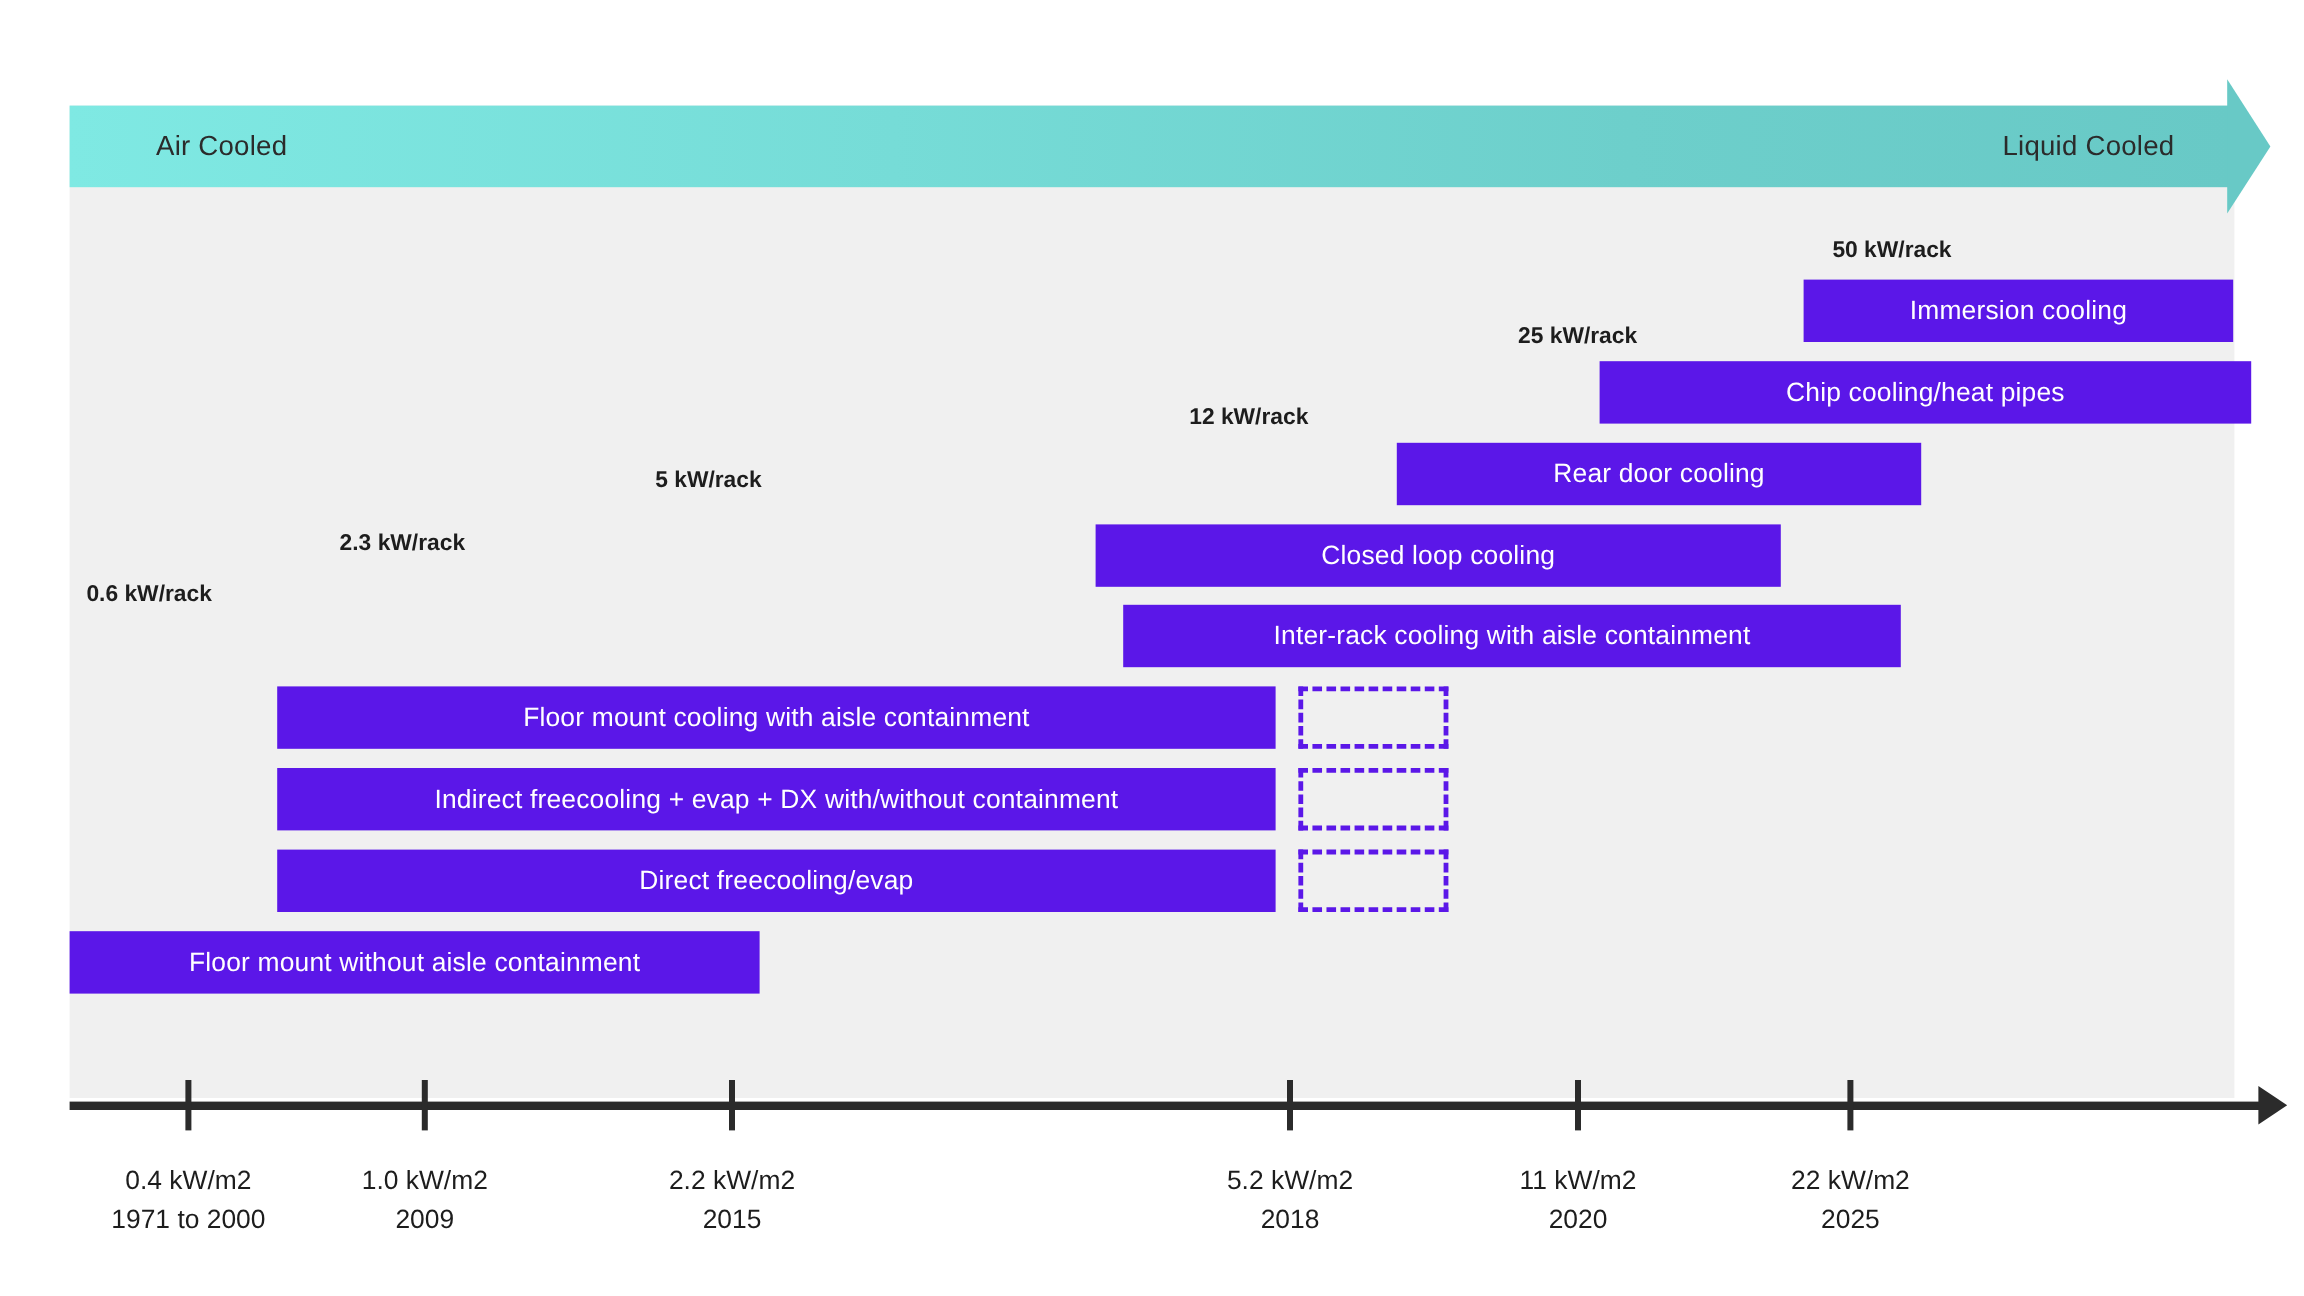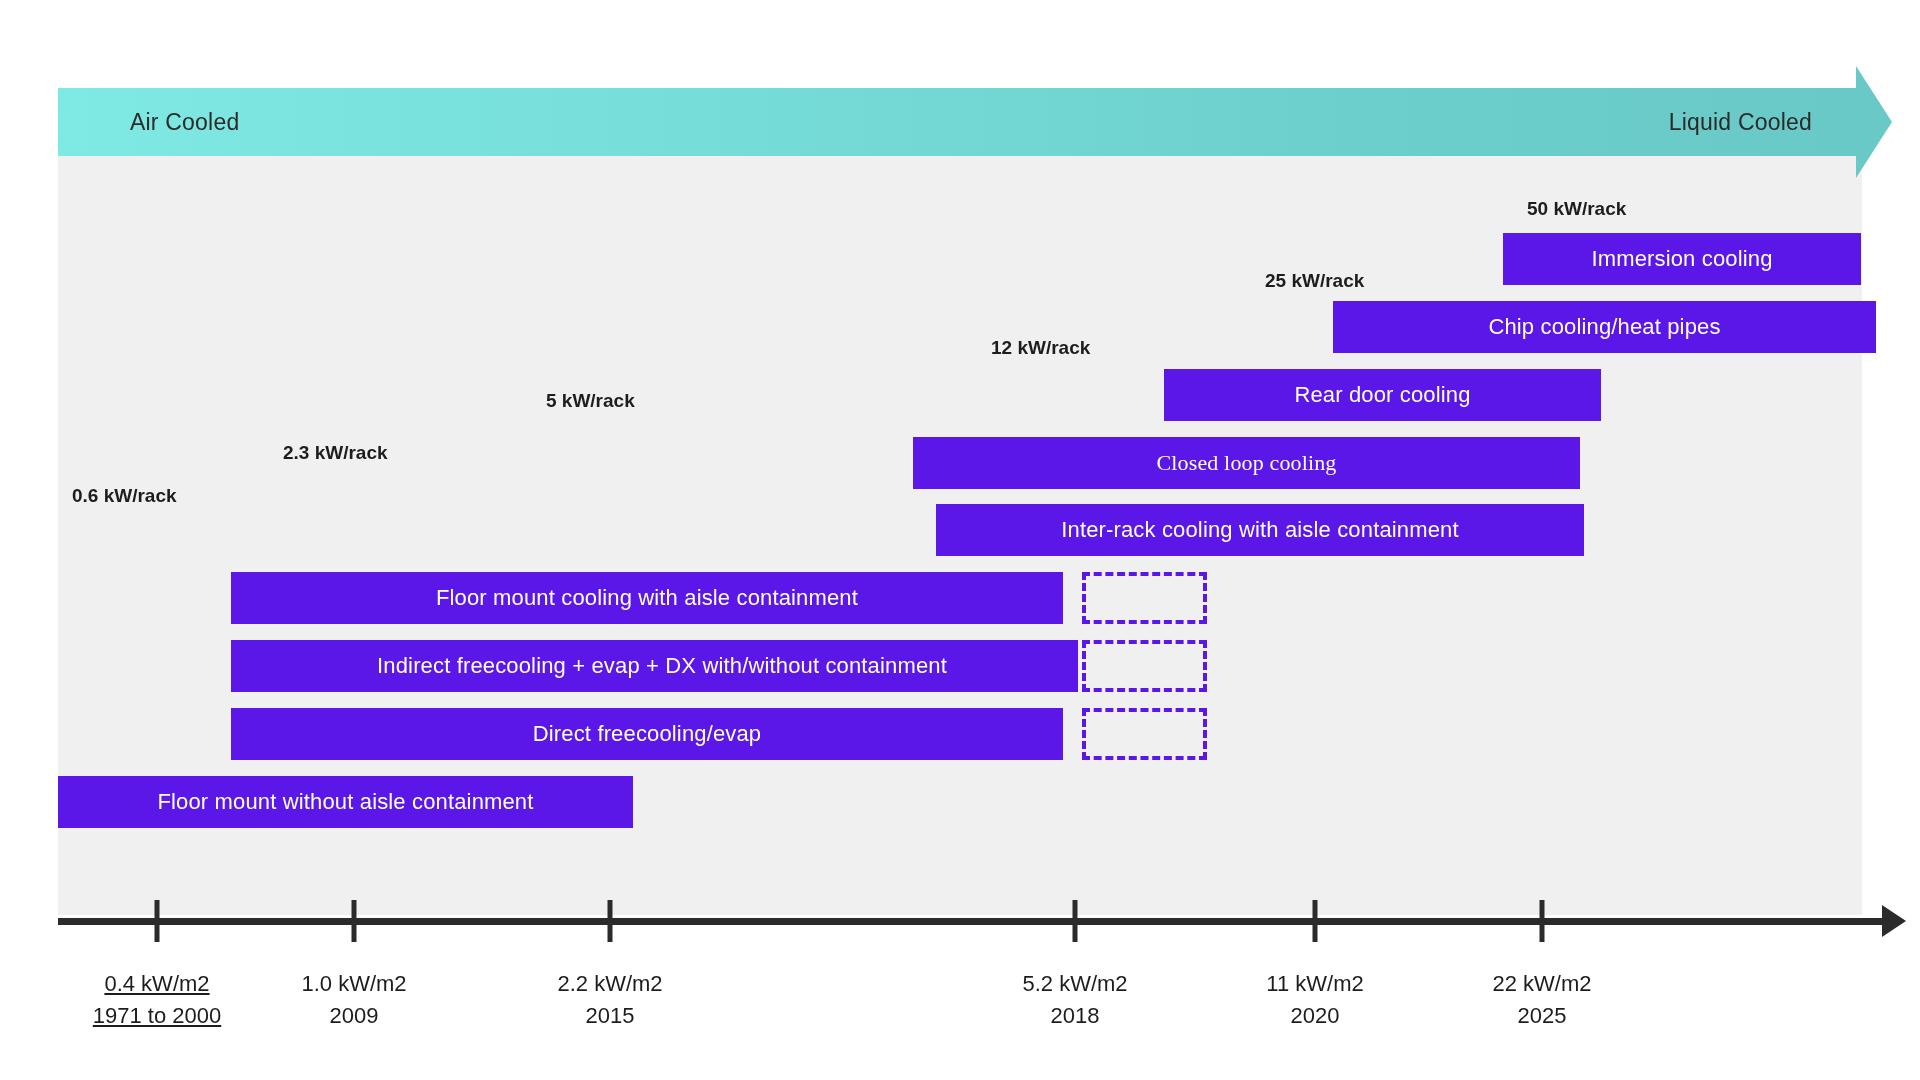--- a/index.html
+++ b/index.html
@@ -139,48 +139,48 @@
   <div id="bars">
       <div class="bar" style="left: 1503px; top: 233px; width: 358px; background: rgb(91, 23, 232);">
         <span class="bar-label">Immersion cooling</span>
       </div>
       <div class="bar" style="left: 1333px; top: 301px; width: 543px; background: rgb(91, 23, 232);">
         <span class="bar-label">Chip cooling/heat pipes</span>
       </div>
       <div class="bar" style="left: 1164px; top: 369px; width: 437px; background: rgb(91, 23, 232);">
         <span class="bar-label">Rear door cooling</span>
       </div>
-      <div class="bar" style="left: 913px; top: 437px; width: 667px; background: rgb(91, 23, 232); font-family: Liberation Serif, serif;">
+      <div class="bar" style="left: 913px; top: 437px; width: 571px; background: rgb(91, 23, 232);">
         <span class="bar-label">Closed loop cooling</span>
       </div>
       <div class="bar" style="left: 936px; top: 504px; width: 648px; background: rgb(91, 23, 232);">
         <span class="bar-label">Inter-rack cooling with aisle containment</span>
       </div>
       <div class="bar" style="left: 231px; top: 572px; width: 832px; background: rgb(91, 23, 232);">
         <span class="bar-label">Floor mount cooling with aisle containment</span>
       </div>
       <div class="bar-dashed" style="left: 1082px; top: 572px; width: 125px; border-color: rgb(91, 23, 232);"></div>
-      <div class="bar" style="left: 231px; top: 640px; width: 832px; background: rgb(91, 23, 232); padding-left: 15px;">
+      <div class="bar" style="left: 231px; top: 640px; width: 832px; background: rgb(91, 23, 232);">
         <span class="bar-label">Indirect freecooling + evap + DX with/without containment</span>
       </div>
       <div class="bar-dashed" style="left: 1082px; top: 640px; width: 125px; border-color: rgb(91, 23, 232);"></div>
       <div class="bar" style="left: 231px; top: 708px; width: 832px; background: rgb(91, 23, 232);">
         <span class="bar-label">Direct freecooling/evap</span>
       </div>
       <div class="bar-dashed" style="left: 1082px; top: 708px; width: 125px; border-color: rgb(91, 23, 232);"></div>
       <div class="bar" style="left: 58px; top: 776px; width: 575px; background: rgb(91, 23, 232);">
         <span class="bar-label">Floor mount without aisle containment</span>
       </div>
     </div>
 
   <div class="axis-line"></div>
   <div class="axis-head"></div>
   <div id="ticks">
       <div class="tick" style="left: 157px;"></div>
-      <div class="tick-label" style="left: 157px; text-decoration: underline;"><span>0.4 kW/m2</span><span class="l2">1971 to 2000</span></div>
+      <div class="tick-label" style="left: 157px;"><span>0.4 kW/m2</span><span class="l2">1971 to 2000</span></div>
       <div class="tick" style="left: 354px;"></div>
       <div class="tick-label" style="left: 354px;"><span>1.0 kW/m2</span><span class="l2">2009</span></div>
       <div class="tick" style="left: 610px;"></div>
       <div class="tick-label" style="left: 610px;"><span>2.2 kW/m2</span><span class="l2">2015</span></div>
       <div class="tick" style="left: 1075px;"></div>
       <div class="tick-label" style="left: 1075px;"><span>5.2 kW/m2</span><span class="l2">2018</span></div>
       <div class="tick" style="left: 1315px;"></div>
       <div class="tick-label" style="left: 1315px;"><span>11 kW/m2</span><span class="l2">2020</span></div>
       <div class="tick" style="left: 1542px;"></div>
       <div class="tick-label" style="left: 1542px;"><span>22 kW/m2</span><span class="l2">2025</span></div>

